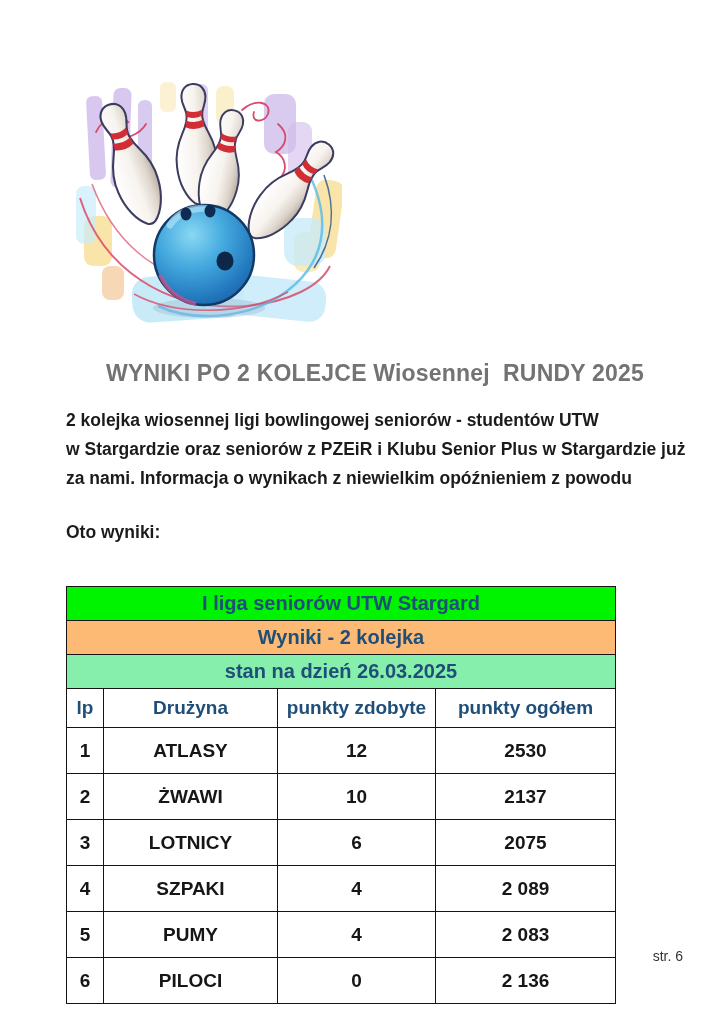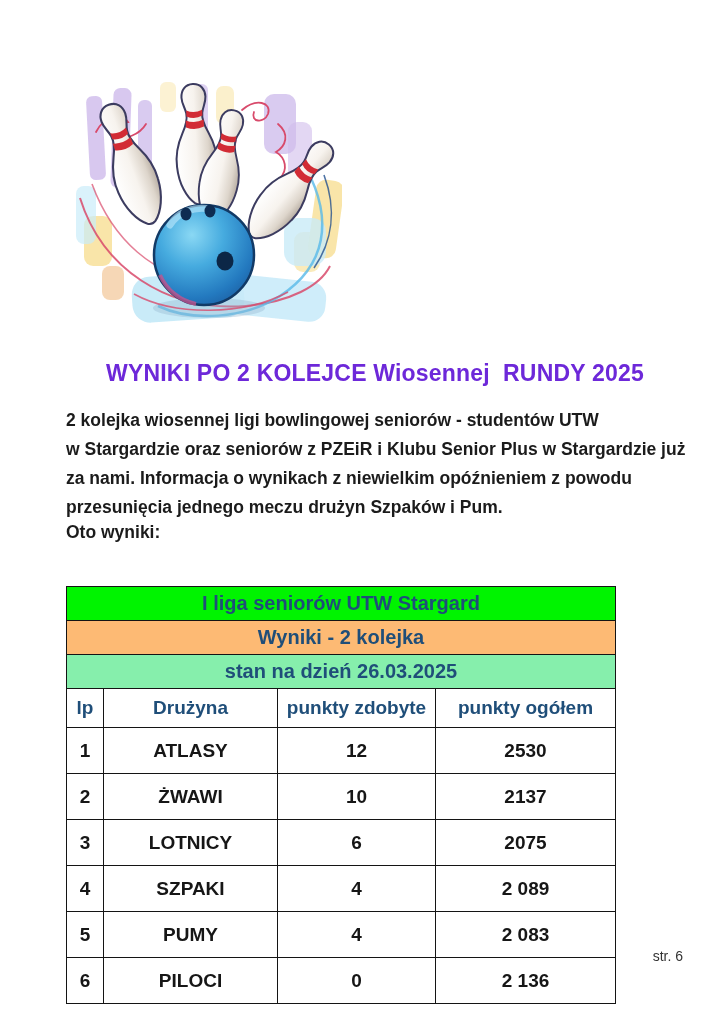--- a/index.html
+++ b/index.html
@@ -8,21 +8,21 @@
     font-family:"Liberation Sans", sans-serif; overflow:hidden;
   }
 
   
   .clipart { position:absolute; left:74px; top:80px; width:268px; height:248px; }
 
   
   .doc-title {
     position:absolute; left:66px; right:40px; top:360px;
     text-align:center; font-weight:bold; font-size:23px;
-    color:#6d28d9; white-space:pre; letter-spacing:.2px;
+    color:#737373; white-space:pre; letter-spacing:.2px;
   }
 
   
   .intro {
     position:absolute; left:66px; top:406px;
     color:#1b1b1b; font-weight:bold; font-size:17.5px; line-height:29px;
   }
   .intro div { white-space:pre; }
 
   .oto {
@@ -125,21 +125,20 @@
     <ellipse cx="151" cy="181" rx="8.5" ry="9.5" fill="#0c2747"></ellipse>
     <path d="M60,214 C100,236 170,236 214,212" stroke="#d84a6b" stroke-width="1.6" fill="none" opacity=".8"></path>
   </svg>
 
   <div class="doc-title">WYNIKI PO 2 KOLEJCE Wiosennej  RUNDY 2025</div>
 
   <div class="intro">
     <div>2 kolejka wiosennej ligi bowlingowej seniorów - studentów UTW</div>
     <div>w Stargardzie oraz seniorów z PZEiR i Klubu Senior Plus w Stargardzie już</div>
     <div>za nami. Informacja o wynikach z niewielkim opóźnieniem z powodu</div>
-    <div>przesunięcia jednego meczu drużyn Szpaków i Pum.</div>
   </div>
 
   <div class="oto">Oto wyniki:</div>
 
   <table class="league">
     <colgroup>
       <col style="width:37px">
         <col style="width:174px">
         <col style="width:158px">
         <col style="width:180px">

